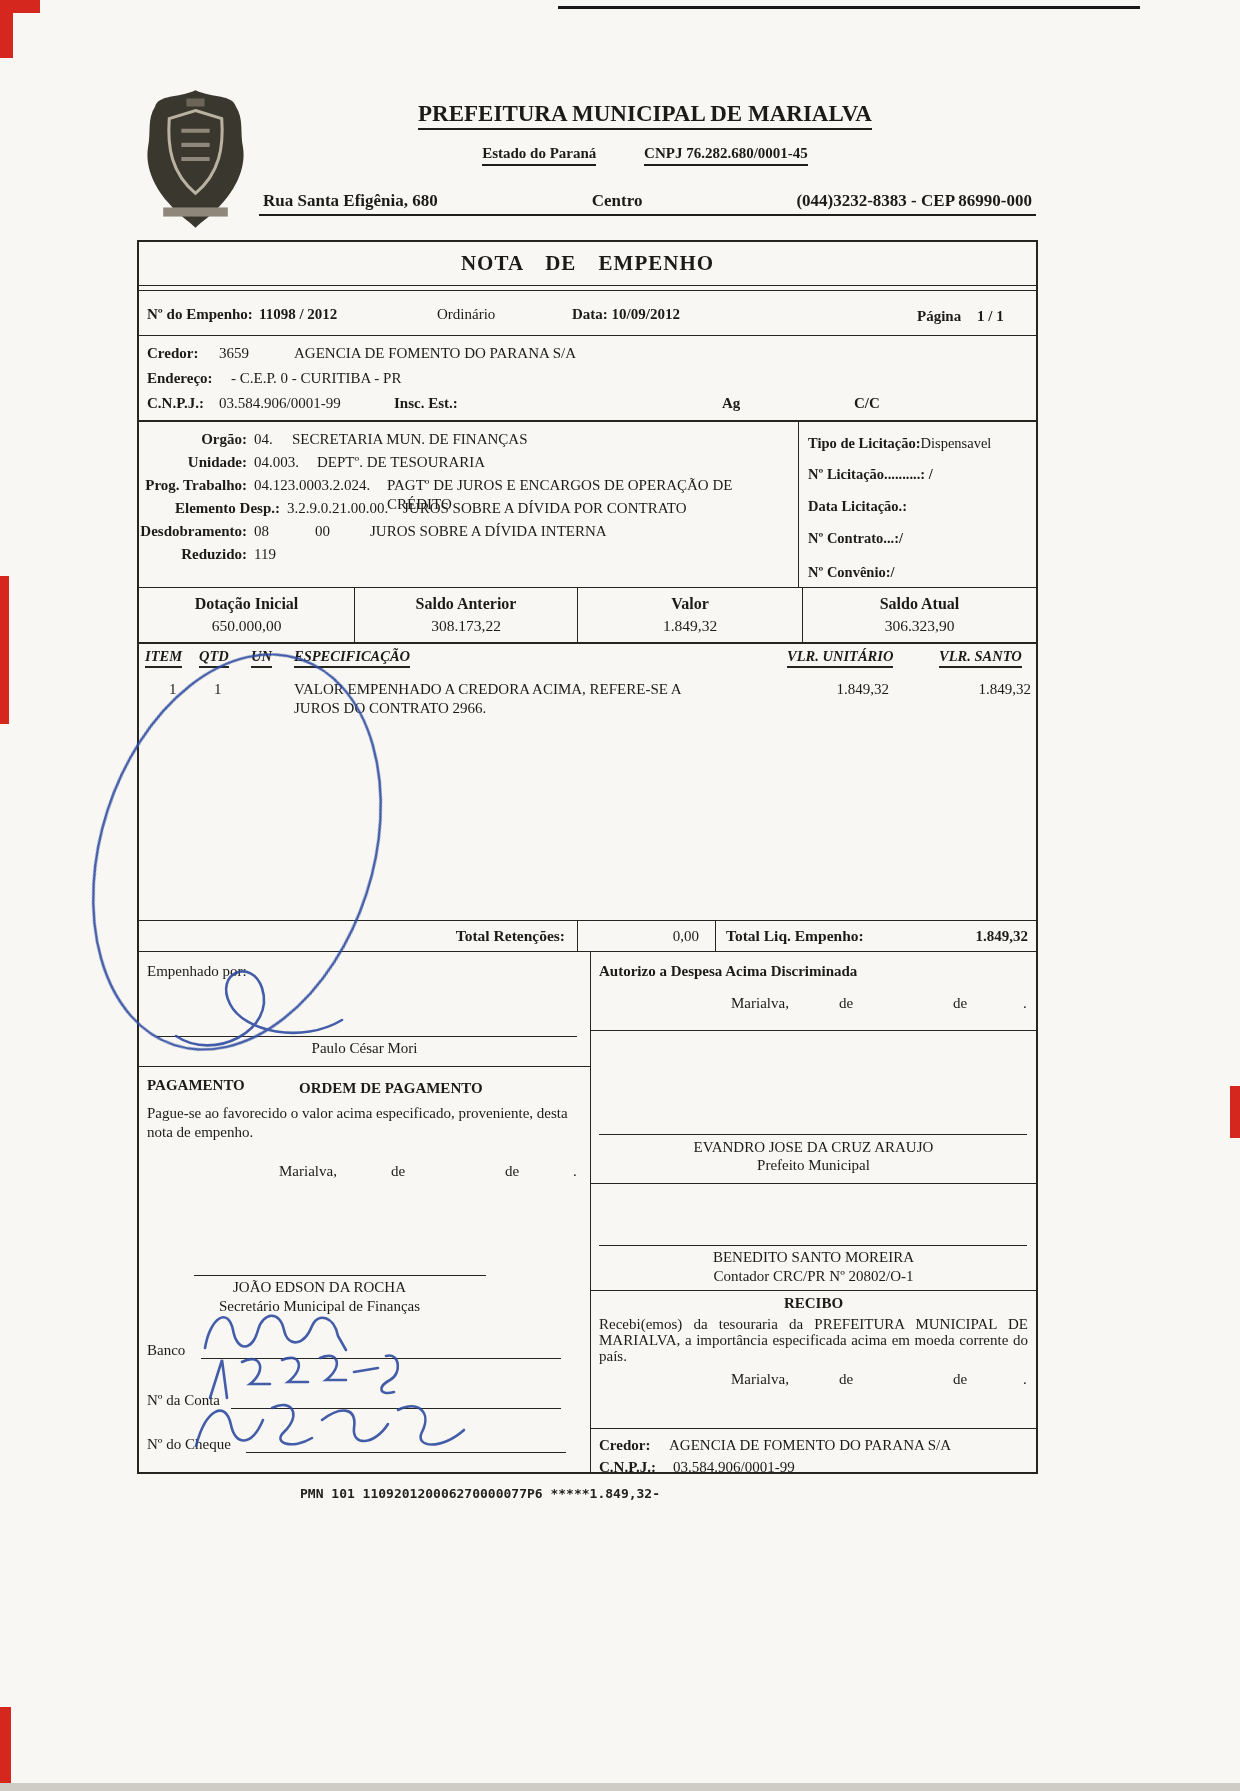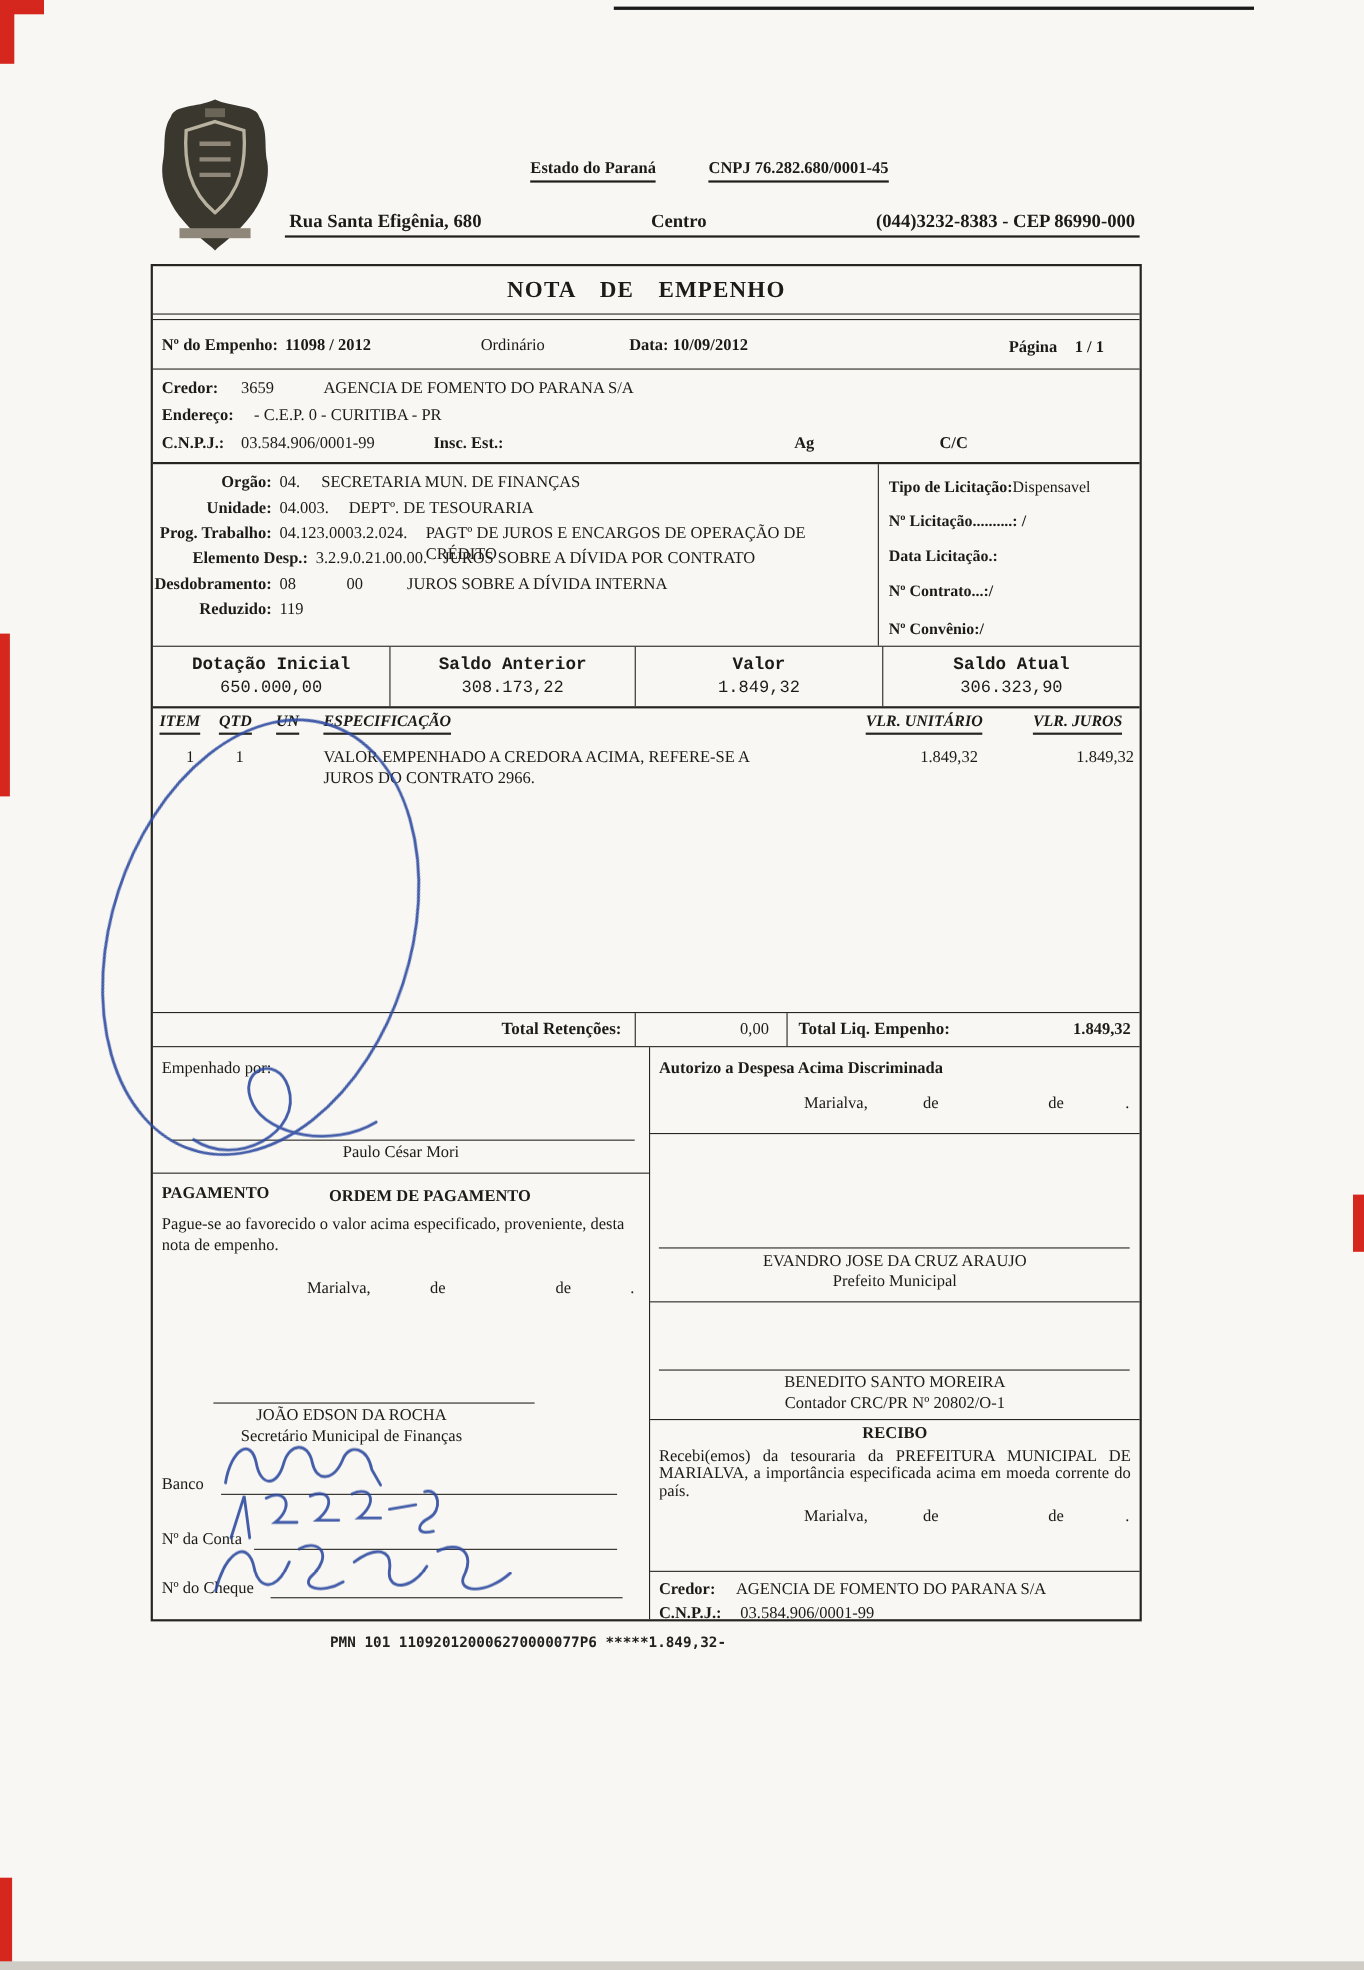--- a/index.html
+++ b/index.html
@@ -29,21 +29,21 @@
   .row-empenho{height:45px;border-bottom:1.5px solid #26251f;position:relative;box-sizing:border-box;}
   .box-credor{height:86px;border-bottom:2px solid #26251f;position:relative;box-sizing:border-box;}
   .box-orgao{height:166px;border-bottom:1.5px solid #26251f;position:relative;box-sizing:border-box;}
   .org-row{position:absolute;left:0;right:240px;height:22px;}
   .org-label{position:absolute;left:0;width:108px;text-align:right;font-weight:bold;}
   .org-code{position:absolute;left:115px;}
   .org-code2{position:absolute;left:176px;}
   .lic-box{position:absolute;top:0;right:0;bottom:0;width:238px;border-left:1.5px solid #26251f;box-sizing:border-box;}
   .lic-row{position:absolute;left:9px;right:4px;font-weight:bold;font-size:14.5px;}
   .saldos{height:56px;border-bottom:2px solid #26251f;display:flex;box-sizing:border-box;}
-  .saldo-cell{position:relative;box-sizing:border-box;text-align:center;font-family:Liberation Mono, monospace;}
+  .saldo-cell{position:relative;box-sizing:border-box;text-align:center;}
   .saldo-cell + .saldo-cell{border-left:1.5px solid #26251f;}
   .saldo-label{display:block;font-weight:bold;font-size:16px;margin-top:6px;}
   .saldo-value{display:block;font-size:15.5px;margin-top:2px;}
   .items-head{height:28px;position:relative;}
   .ih{position:absolute;top:3px;font-weight:bold;font-style:italic;font-size:14.5px;border-bottom:2px solid #26251f;padding-bottom:1px;}
   .items-body{height:248px;position:relative;}
   .totals{height:32px;border-top:1.5px solid #26251f;border-bottom:1.5px solid #26251f;display:flex;box-sizing:border-box;align-items:center;}
   .t1{width:438px;text-align:right;padding-right:12px;box-sizing:border-box;font-weight:bold;font-size:15.5px;}
   .t2{width:138px;border-left:1.5px solid #26251f;text-align:right;padding-right:16px;box-sizing:border-box;height:100%;line-height:30px;}
   .t3{border-left:1.5px solid #26251f;padding-left:10px;box-sizing:border-box;font-weight:bold;font-size:15.5px;height:100%;line-height:30px;width:200px;}
@@ -76,20 +76,23 @@
   <div class="doc-header">
     <div class="logo">
       <svg viewBox="0 0 105 140" width="106" height="142">
         <path d="M52 2 C70 10 88 6 92 18 C100 30 96 44 99 58 C102 76 94 96 80 112 C68 126 58 132 52 138 C46 132 36 126 24 112 C10 96 2 76 5 58 C8 44 4 30 12 18 C16 6 34 10 52 2 Z" fill="#3a372f"></path>
         <path d="M52 22 L78 30 C80 58 76 84 52 104 C28 84 24 58 26 30 Z" fill="none" stroke="#b9b2a0" stroke-width="3"></path>
         <path d="M38 42 h28 M38 56 h28 M38 70 h28" stroke="#8f887a" stroke-width="4"></path>
         <rect x="43" y="10" width="18" height="8" fill="#6b6557"></rect>
         <rect x="20" y="118" width="64" height="9" fill="#8f887a"></rect>
       </svg>
     </div>
+    <div class="h-title">
+      <span>PREFEITURA MUNICIPAL DE MARIALVA</span>
+    </div>
     <div class="h-line2">
       <span class="ul2">Estado do Paraná</span>
       <span class="ul2">CNPJ 76.282.680/0001-45</span>
     </div>
     <div class="h-line3">
       <span>Rua Santa Efigênia, 680</span>
       <span>Centro</span>
       <span>(044)3232-8383  -  CEP 86990-000</span>
     </div>
   </div>
@@ -183,21 +186,21 @@
         <span class="saldo-value">306.323,90</span>
       </div>
     </div>
 
     <div class="items-head">
       <span class="ih" style="left:6px;">ITEM</span>
       <span class="ih" style="left:60px;">QTD</span>
       <span class="ih" style="left:112px;">UN</span>
       <span class="ih" style="left:155px;">ESPECIFICAÇÃO</span>
       <span class="ih" style="left:648px;">VLR. UNITÁRIO</span>
-      <span class="ih" style="left:800px;">VLR. JUROS</span>
+      <span class="ih" style="left:800px;">VLR. SANTO</span>
     </div>
 
     <div class="items-body">
       <span class="abs" style="left:30px;top:8px;">1</span>
       <span class="abs" style="left:75px;top:8px;">1</span>
       <div class="abs" style="left:155px;top:8px;width:432px;">VALOR EMPENHADO A CREDORA ACIMA, REFERE-SE A JUROS DO CONTRATO 2966.</div>
       <div class="abs" style="left:640px;top:8px;width:110px;text-align:right;">1.849,32</div>
       <div class="abs" style="left:780px;top:8px;width:112px;text-align:right;">1.849,32</div>
     </div>
 

